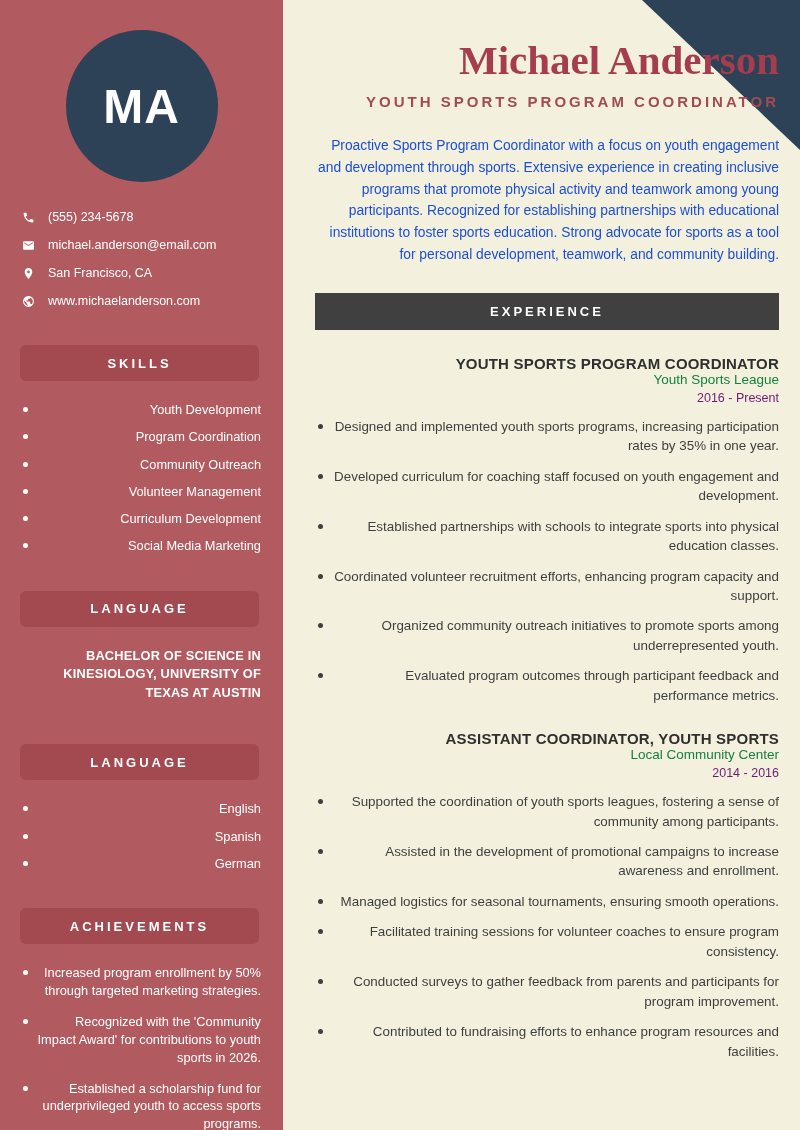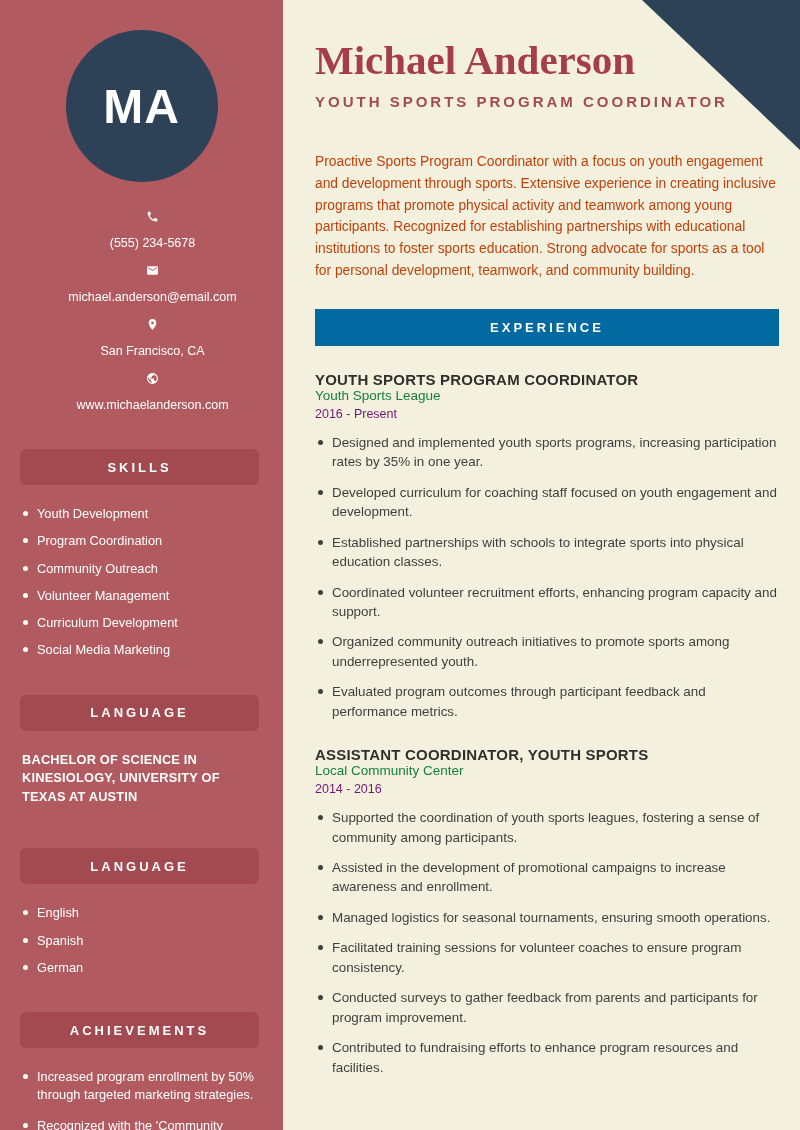--- a/index.html
+++ b/index.html
@@ -1,21 +1,21 @@
 <!DOCTYPE html>
 <html><head>
 <meta charset="utf-8">
 <style>
   * { margin:0; padding:0; box-sizing:border-box; }
   html,body { background:#e8e8e8; }
   body { font-family:"Liberation Sans", sans-serif; }
 
   .page {
     position:relative; width:800px; height:1130px;
-    background:#f3f1de; overflow:hidden; margin:0 auto;
+    background:#f3f1de; overflow:hidden; margin:0 auto;text-align:right;
   }
 
   
   .corner {
     position:absolute; top:0; right:0; width:158px; height:150px;
     background:#2d4157; clip-path:polygon(0 0, 100% 0, 100% 100%);
   }
 
   
   .sidebar {
@@ -26,21 +26,21 @@
     width:152px; height:152px; border-radius:50%;
     background:#2d4157; margin:30px auto 0;
     display:flex; align-items:center; justify-content:center;
   }
   .avatar span {
     font-size:48px; font-weight:bold; color:#ffffff; letter-spacing:1px;
   }
   .contact { margin:28px 0 0 22px; }
   .contact-row {
     display:flex; align-items:center; gap:13px;
-    margin-bottom:14px; font-size:12.5px;flex-direction:column;
+    margin-bottom:14px; font-size:12.5px;
   }
   .contact-row svg { width:13px; height:13px; fill:#ffffff; flex:none; }
 
   .band {
     background:#a24a50; margin:0 24px 0 20px; height:36px;
     display:flex; align-items:center; justify-content:center;
     font-size:13px; font-weight:bold; letter-spacing:3px; color:#fff;border-radius:6px;
   }
   .band-skills { margin-top:37px; }
   .band-education { margin-top:36px; }
@@ -70,24 +70,24 @@
   }
   .name {
     font-family:"Liberation Serif", serif; font-weight:bold;
     font-size:41px; color:#a63d4e; line-height:1.1;
   }
   .job-title {
     margin-top:10px; font-size:15px; font-weight:bold;
     letter-spacing:3px; color:#a34a55;
   }
   .summary {
-    margin-top:41px; font-size:13.8px; line-height:1.58; color:#c2410c;
+    margin-top:25px; font-size:13.8px; line-height:1.58; color:#1d4ed8;
   }
   .exp-banner {
-    margin-top:27px; height:37px; background:#0369a1;
+    margin-top:27px; height:37px; background:#404040;
     display:flex; align-items:center; justify-content:center;
     color:#ffffff; font-size:13px; font-weight:bold; letter-spacing:3px;
   }
   .job { margin-top:25px; }
   .job-role { font-size:15px; font-weight:bold; color:#2f2f2f; letter-spacing:.2px; }
   .job-company { font-size:13.5px; color:#15803d; }
   .job-dates { margin-top:4px; font-size:12.5px; color:#701a75; }
   .job-bullets { list-style:none; margin-top:12px; }
   .job-bullets li {
     position:relative; padding-left:17px; font-size:13.4px;

